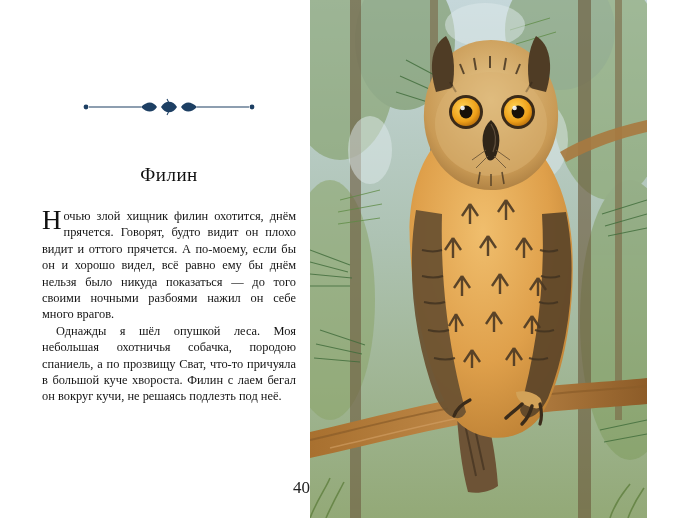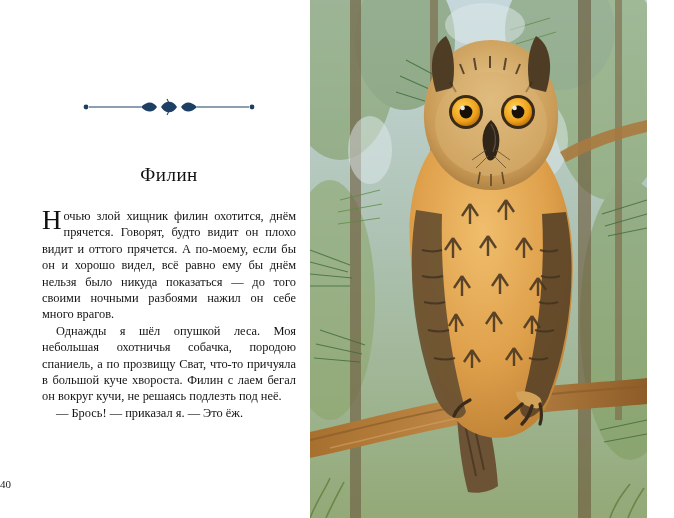--- a/index.html
+++ b/index.html
@@ -70,23 +70,23 @@
     font-size: 27px;
     line-height: 23px;
     padding: 1px 2px 0 0;
     color: #101010;
   }
   .page-number {
     position: absolute;
     left: 0;
     right: 0;
     top: 478px;
-    text-align: left;
-    font-family: "Liberation Serif", serif;
-    font-size: 11px;
+    text-align: right;
+    font-family: "Liberation Serif", serif;
+    font-size: 17px;
     color: #222222;
   }
   
   .page-right {
     position: relative;
     width: 337px;
     height: 518px;
     overflow: hidden;
     background: #cfd9b8;
   }
@@ -119,21 +119,20 @@
           <circle cx="173" cy="10" r="2.4" fill="#1d3f63"></circle>
         </svg>
       </div>
 
       <h1 class="chapter-title">Филин</h1>
 
       <p class="body first"><span class="dropcap">Н</span><span>очью злой хищник филин охотится, днём прячется. Говорят, будто видит он плохо видит и оттого прячется. А по-моему, если бы он и хорошо видел, всё равно ему бы днём нельзя было никуда показаться — до того своими ночными разбоями нажил он себе много врагов.</span></p>
 
       <p class="body">Однажды я шёл опушкой леса. Моя небольшая охотничья собачка, породою спаниель, а по прозвищу Сват, что-то причуяла в большой куче хвороста. Филин с лаем бегал он вокруг кучи, не решаясь подлезть под неё.</p>
 
-      <p class="body">— Брось! — приказал я. — Это ёж.</p>
 
     </div>
 
     <div class="page-number">40</div>
   </div>
 
   <div class="page-right">
     <div class="illus">
       <svg viewBox="0 0 337 518" xmlns="http://www.w3.org/2000/svg">
         <defs>

